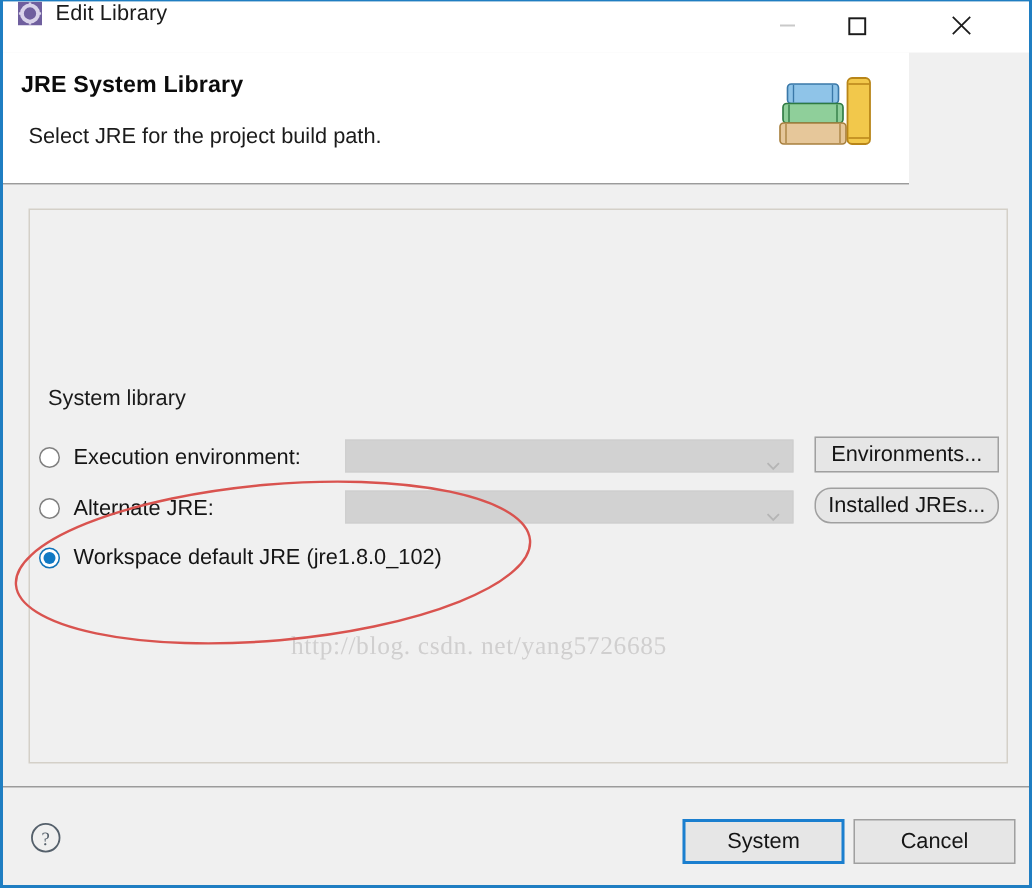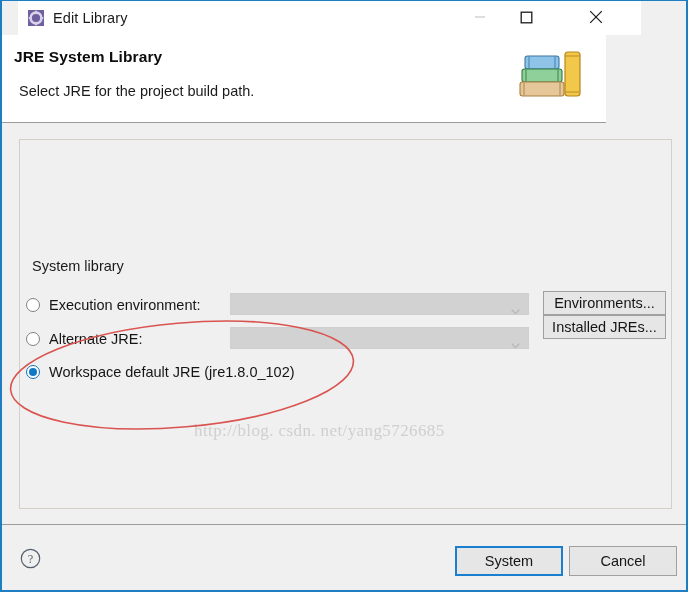--- a/index.html
+++ b/index.html
@@ -24,26 +24,25 @@
     border-right: 2px solid #1f7ec2;
     border-bottom: 2px solid #1f7ec2;
     border-top: 1px solid #1f7ec2;
     background: #f0f0f0;
     overflow: hidden;
   }
 
   
   #titlebar {
     position: absolute;
-    left: 16px; top: 0;
-    width: 623px;
+    left: 0; top: 0;
+    width: 684px;
     height: 34px;
     background: #ffffff;
     display: flex;
-    align-items: center;
   }
   #title-icon {
     width: 16px; height: 16px;
     margin-left: 10px;
     flex: 0 0 auto;
     position: relative;
   }
   #title-text {
     margin-left: 9px;
     font-size: 14.5px;
@@ -192,21 +191,21 @@
     border: 1px solid #a0a0a0;
     box-sizing: border-box;
     font-size: 14.5px;
     color: #151515;
     display: flex;
     align-items: center;
     justify-content: center;
     white-space: nowrap;
   }
   #btn-env { top: 167px; }
-  #btn-jre { top: 191px; }
+  #btn-jre { top: 201px; border-radius: 11px; }
 
   
   #watermark {
     position: absolute;
     left: 192px; top: 297px;
     font-family: "Liberation Serif", serif;
     font-size: 17px;
     color: #d0cfcf;
     letter-spacing: 0.4px;
     white-space: nowrap;

